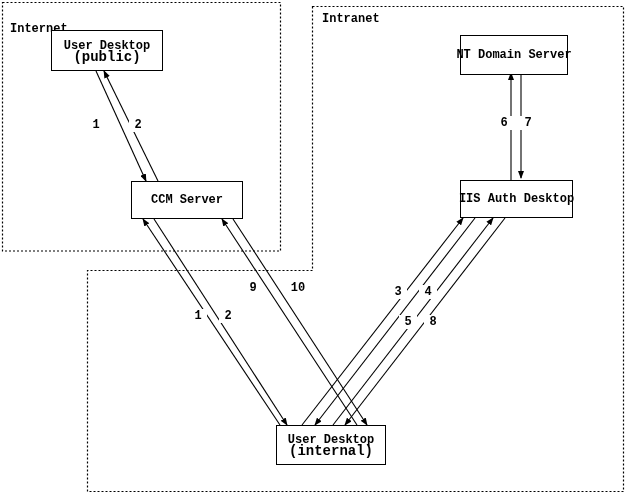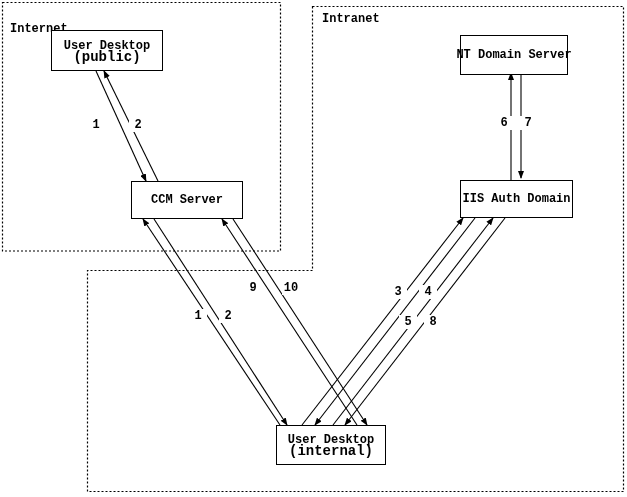--- a/index.html
+++ b/index.html
@@ -96,34 +96,34 @@
 
   <div class="node" style="left:131px; top:181px; width:112px; height:38px;">
     <span class="title">CCM Server</span>
   </div>
 
   <div class="node" style="left:460px; top:35px; width:108px; height:40px;">
     <span class="title">NT Domain Server</span>
   </div>
 
   <div class="node" style="left:460px; top:180px; width:113px; height:38px;">
-    <span class="title">IIS Auth Domain</span>
+    <span class="title">IIS Auth Desktop</span>
   </div>
 
   <div class="node" style="left:276px; top:425px; width:110px; height:40px;">
     <span class="title">User Desktop</span>
     <span class="subtitle">(internal)</span>
   </div>
 
   <div class="num" style="left:87px;  top:118px;">1</div>
   <div class="num" style="left:129px; top:118px;">2</div>
   <div class="num" style="left:189px; top:309px;">1</div>
   <div class="num" style="left:219px; top:309px;">2</div>
   <div class="num" style="left:244px; top:281px;">9</div>
-  <div class="num" style="left:282px; top:281px;">10</div>
+  <div class="num" style="left:289px; top:281px;">10</div>
   <div class="num" style="left:389px; top:285px;">3</div>
   <div class="num" style="left:419px; top:285px;">4</div>
   <div class="num" style="left:399px; top:315px;">5</div>
   <div class="num" style="left:424px; top:315px;">8</div>
   <div class="num" style="left:495px; top:116px;">6</div>
   <div class="num" style="left:519px; top:116px;">7</div>
 
 </div>
 
 </body></html>

